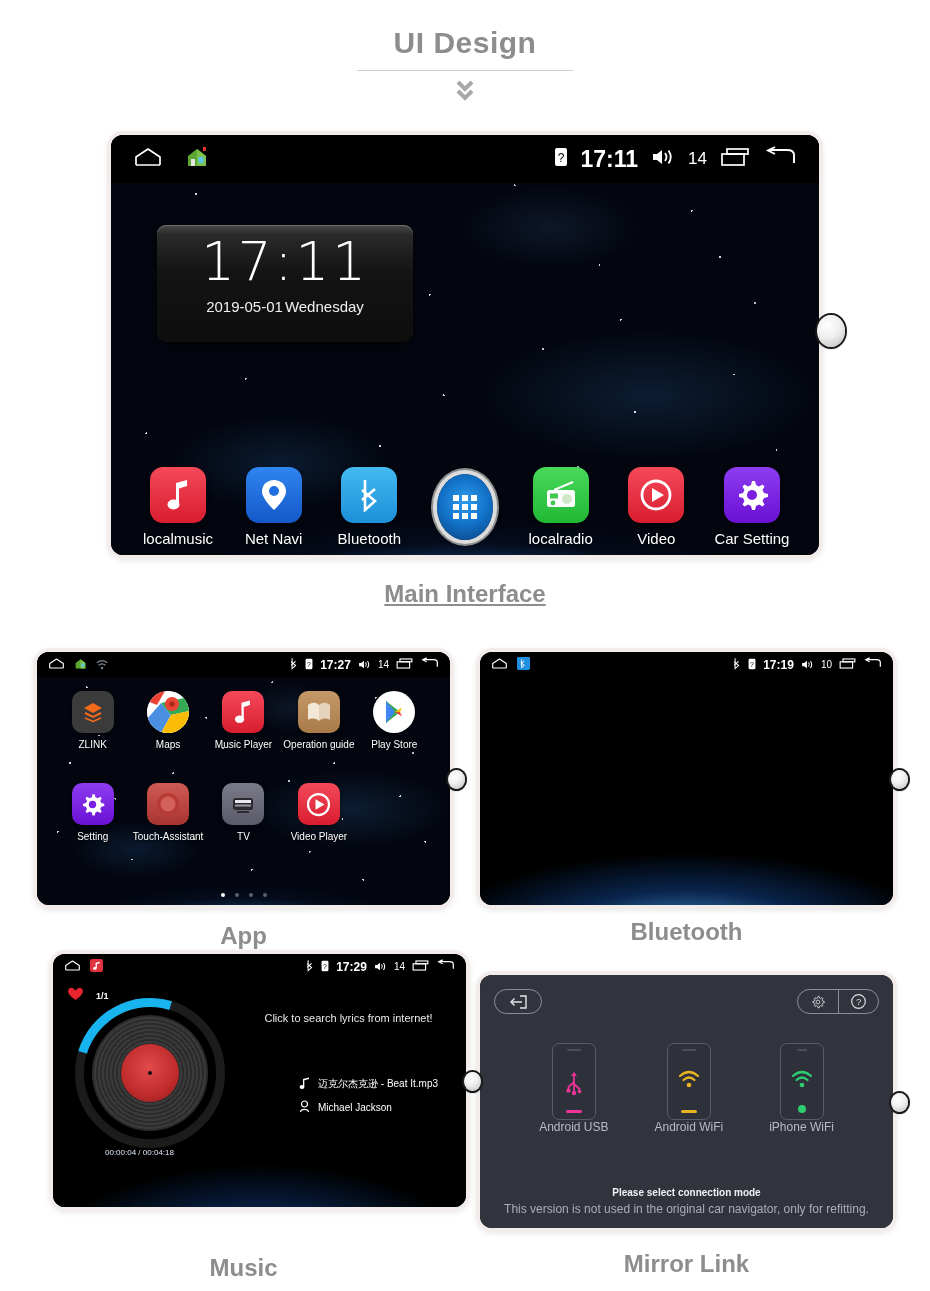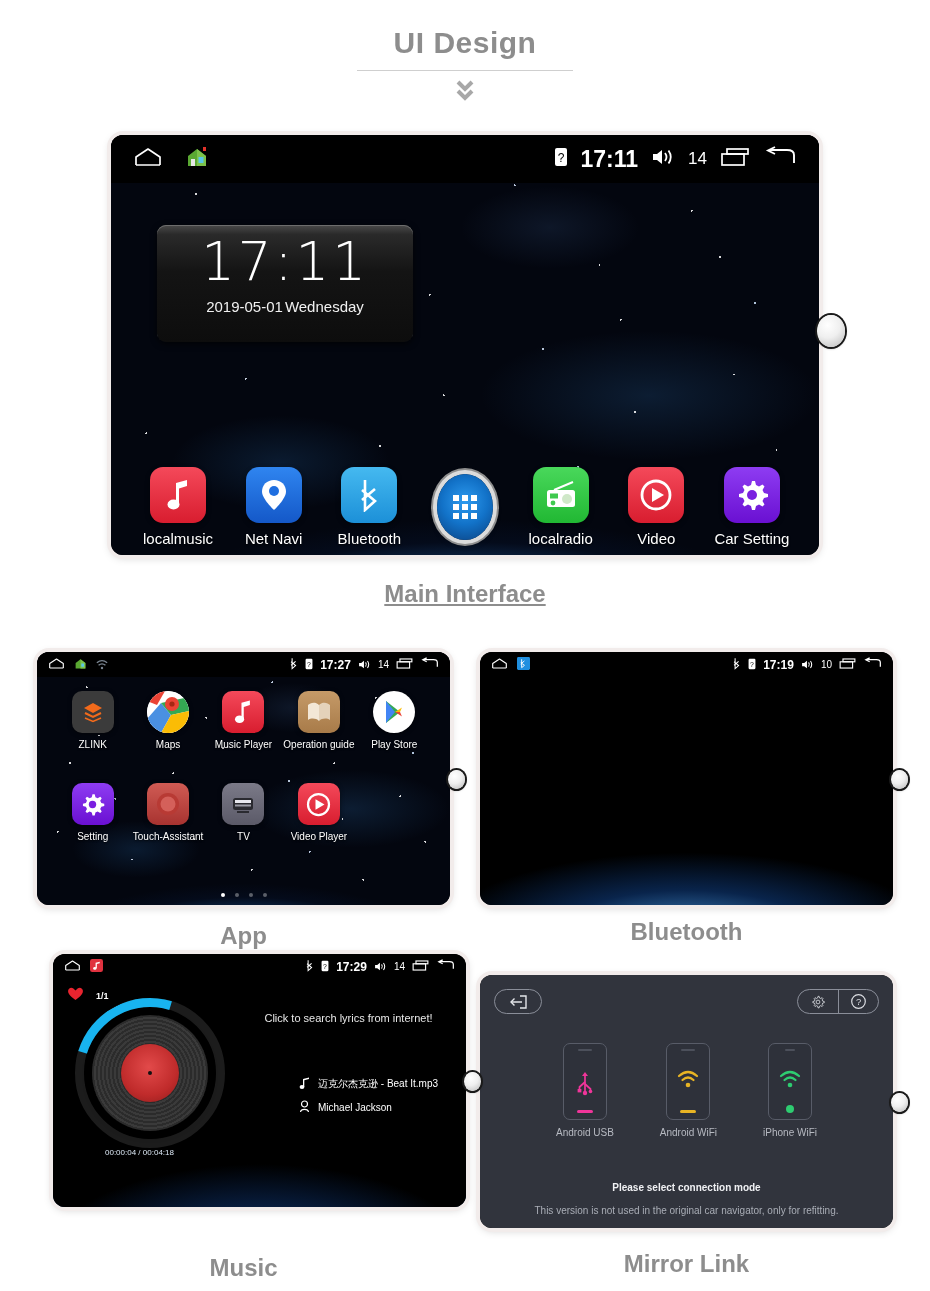--- a/index.html
+++ b/index.html
@@ -332,24 +332,24 @@
     border: 1px solid #585c68; border-radius: 7px;
     position: relative;
     background: #2e313a;
   }
   .phone-speaker {
     position:absolute; left: 50%; top: 5px; width: 14px; height: 2px;
     margin-left: -7px; background:#4c505b; border-radius: 1px;
   }
   .phone-icon { position:absolute; left:50%; top: 26px; margin-left: -11px; }
   .phone-home { position:absolute; left:50%; bottom: 6px; }
-  .ml-card-label { color:#b7bac2; font-size: 10px; margin-top: 7px; }
+  .ml-card-label { color:#b7bac2; font-size: 12px; }
   .ml-foot { position:absolute; left:0; right:0; bottom: 12px; text-align:center; }
   .ml-foot-1 { color:#f0f1f4; font-size: 10px; font-weight: bold; }
-  .ml-foot-2 { color:#a9adb6; font-size: 10px; margin-top: 12px; }
+  .ml-foot-2 { color:#a9adb6; font-size: 12px; margin-top: 4px; }
 </style>
 </head>
 <body>
 
 <div class="page-header">
   <div class="page-title">UI Design</div>
   <div class="title-rule"></div>
   <div class="chev-wrap">
     <svg class="chev" width="28" height="28" viewBox="0 0 28 28">
       <path d="M7 5 L14 12 L21 5" stroke="#a8a8a8" stroke-width="4" fill="none" stroke-linecap="butt"></path>

